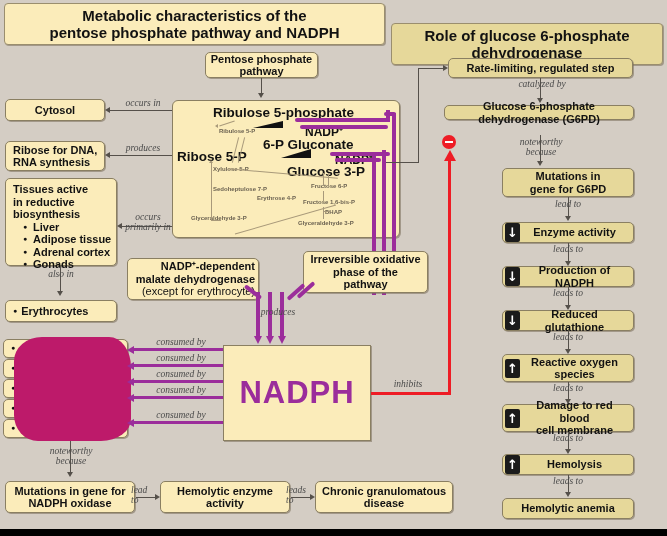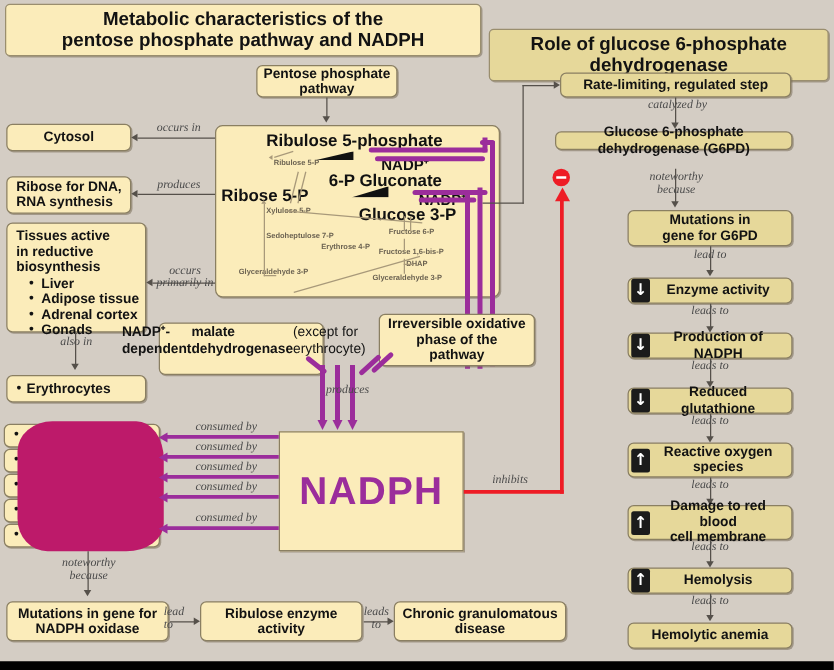--- a/index.html
+++ b/index.html
@@ -214,21 +214,21 @@
 primarily in</div>
 
   <div class="vline" style="left:60px;top:266px;height:26px;"></div>
   <div class="arrowdown" style="left:56.5px;top:291px;"></div>
   <div class="rel" style="left:35px;top:269px;width:52px;">also in</div>
   <div class="abs box left leftalign" style="left:5px;top:300px;width:112px;height:22px;">
     <span style="font-size:7px;margin-right:4px;">●</span>
     <span>Erythrocytes</span>
   </div>
 
-  <div class="abs box left leftalign" style="left:127px;top:258px;width:132px;height:42px;flex-direction:row;align-items:flex-start;justify-content:center;">
+  <div class="abs box left leftalign" style="left:127px;top:258px;width:132px;height:42px;flex-direction:column;align-items:flex-end;justify-content:center;">
     <span>NADP⁺-dependent</span>
     <span>malate dehydrogenase</span>
     <span style="font-weight:normal;">(except for erythrocyte)</span>
   </div>
 
   <div class="abs box left" style="left:303px;top:251px;width:125px;height:42px;">
     <span style="white-space:pre-line;">Irreversible oxidative
 phase of the
 pathway</span>
   </div>
@@ -294,26 +294,26 @@
   <div class="abs box left" style="left:5px;top:481px;width:130px;height:32px;">
     <span style="white-space:pre-line;">Mutations in gene for
 NADPH oxidase</span>
   </div>
   <div class="hline" style="left:136px;top:497px;width:20px;"></div>
   <div class="arrowright" style="left:155px;top:493.5px;"></div>
   <div class="rel" style="left:131px;top:485px;width:30px;white-space:pre-line;text-align:left;">lead
 to</div>
 
   <div class="abs box left" style="left:160px;top:481px;width:130px;height:32px;">
-    <span style="white-space:pre-line;">Ribulose enzyme
+    <span style="white-space:pre-line;">Hemolytic enzyme
 activity</span>
   </div>
   <div class="hline" style="left:291px;top:497px;width:20px;"></div>
   <div class="arrowright" style="left:310px;top:493.5px;"></div>
-  <div class="rel" style="left:286px;top:485px;width:30px;white-space:pre-line;text-align:center;">leads
+  <div class="rel" style="left:286px;top:485px;width:30px;white-space:pre-line;text-align:left;">leads
 to</div>
 
   <div class="abs box left" style="left:315px;top:481px;width:138px;height:32px;">
     <span style="white-space:pre-line;">Chronic granulomatous
 disease</span>
   </div>
 
   <div class="vline" style="left:418px;top:68px;height:95px;"></div>
   <div class="hline" style="left:418px;top:68px;width:26px;"></div>
   <div class="hline" style="left:386px;top:162px;width:33px;"></div>

